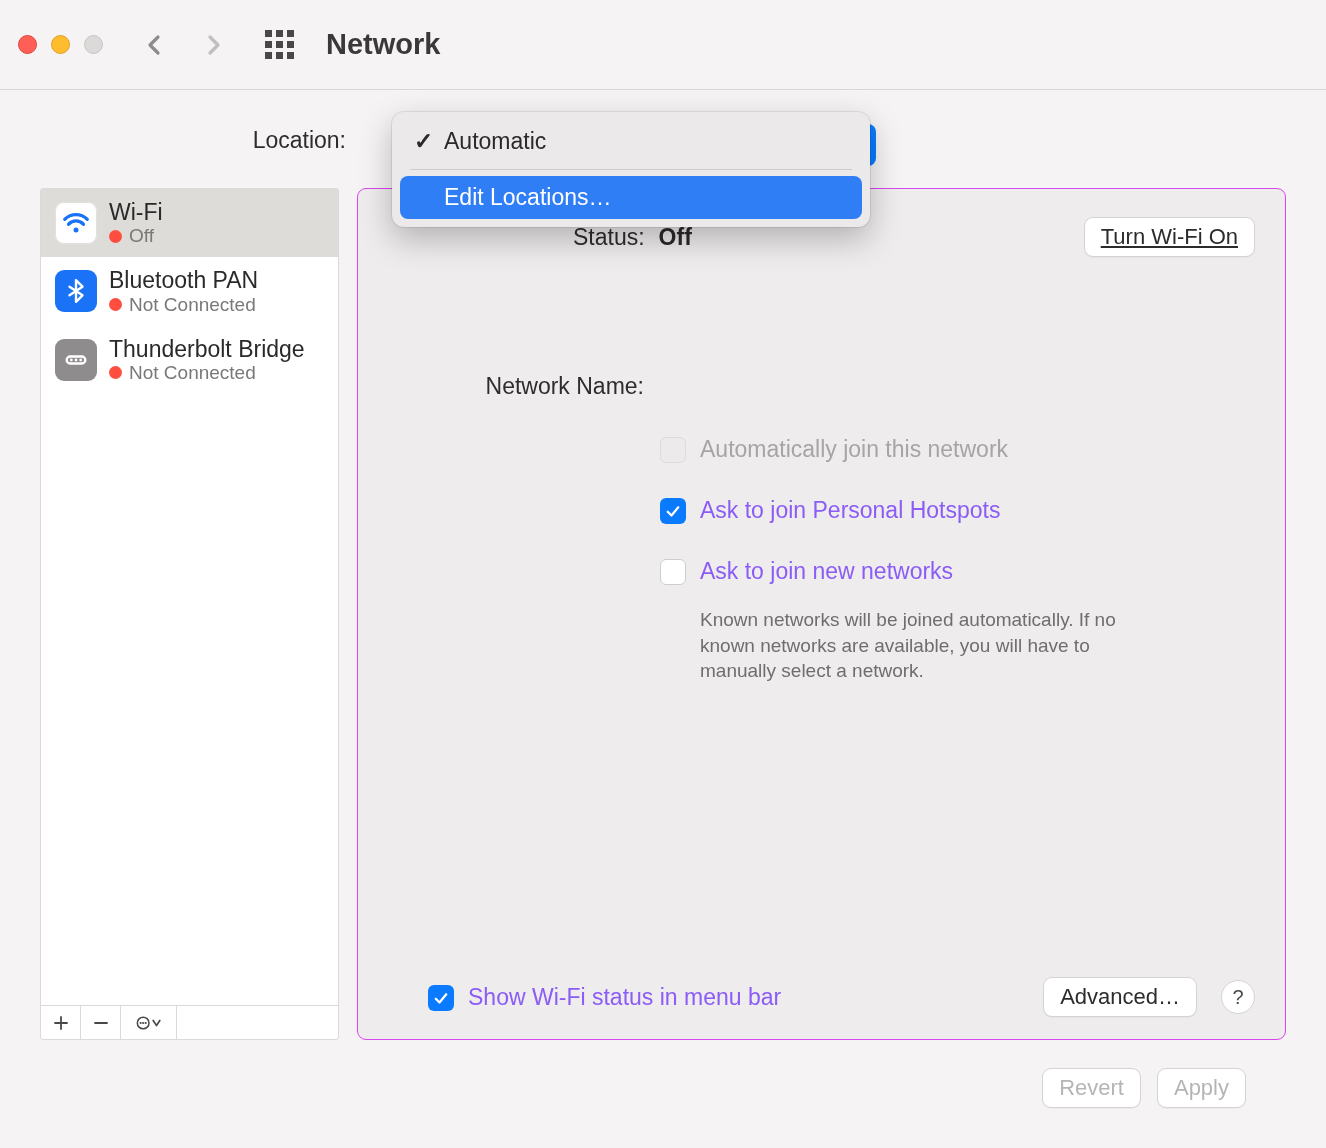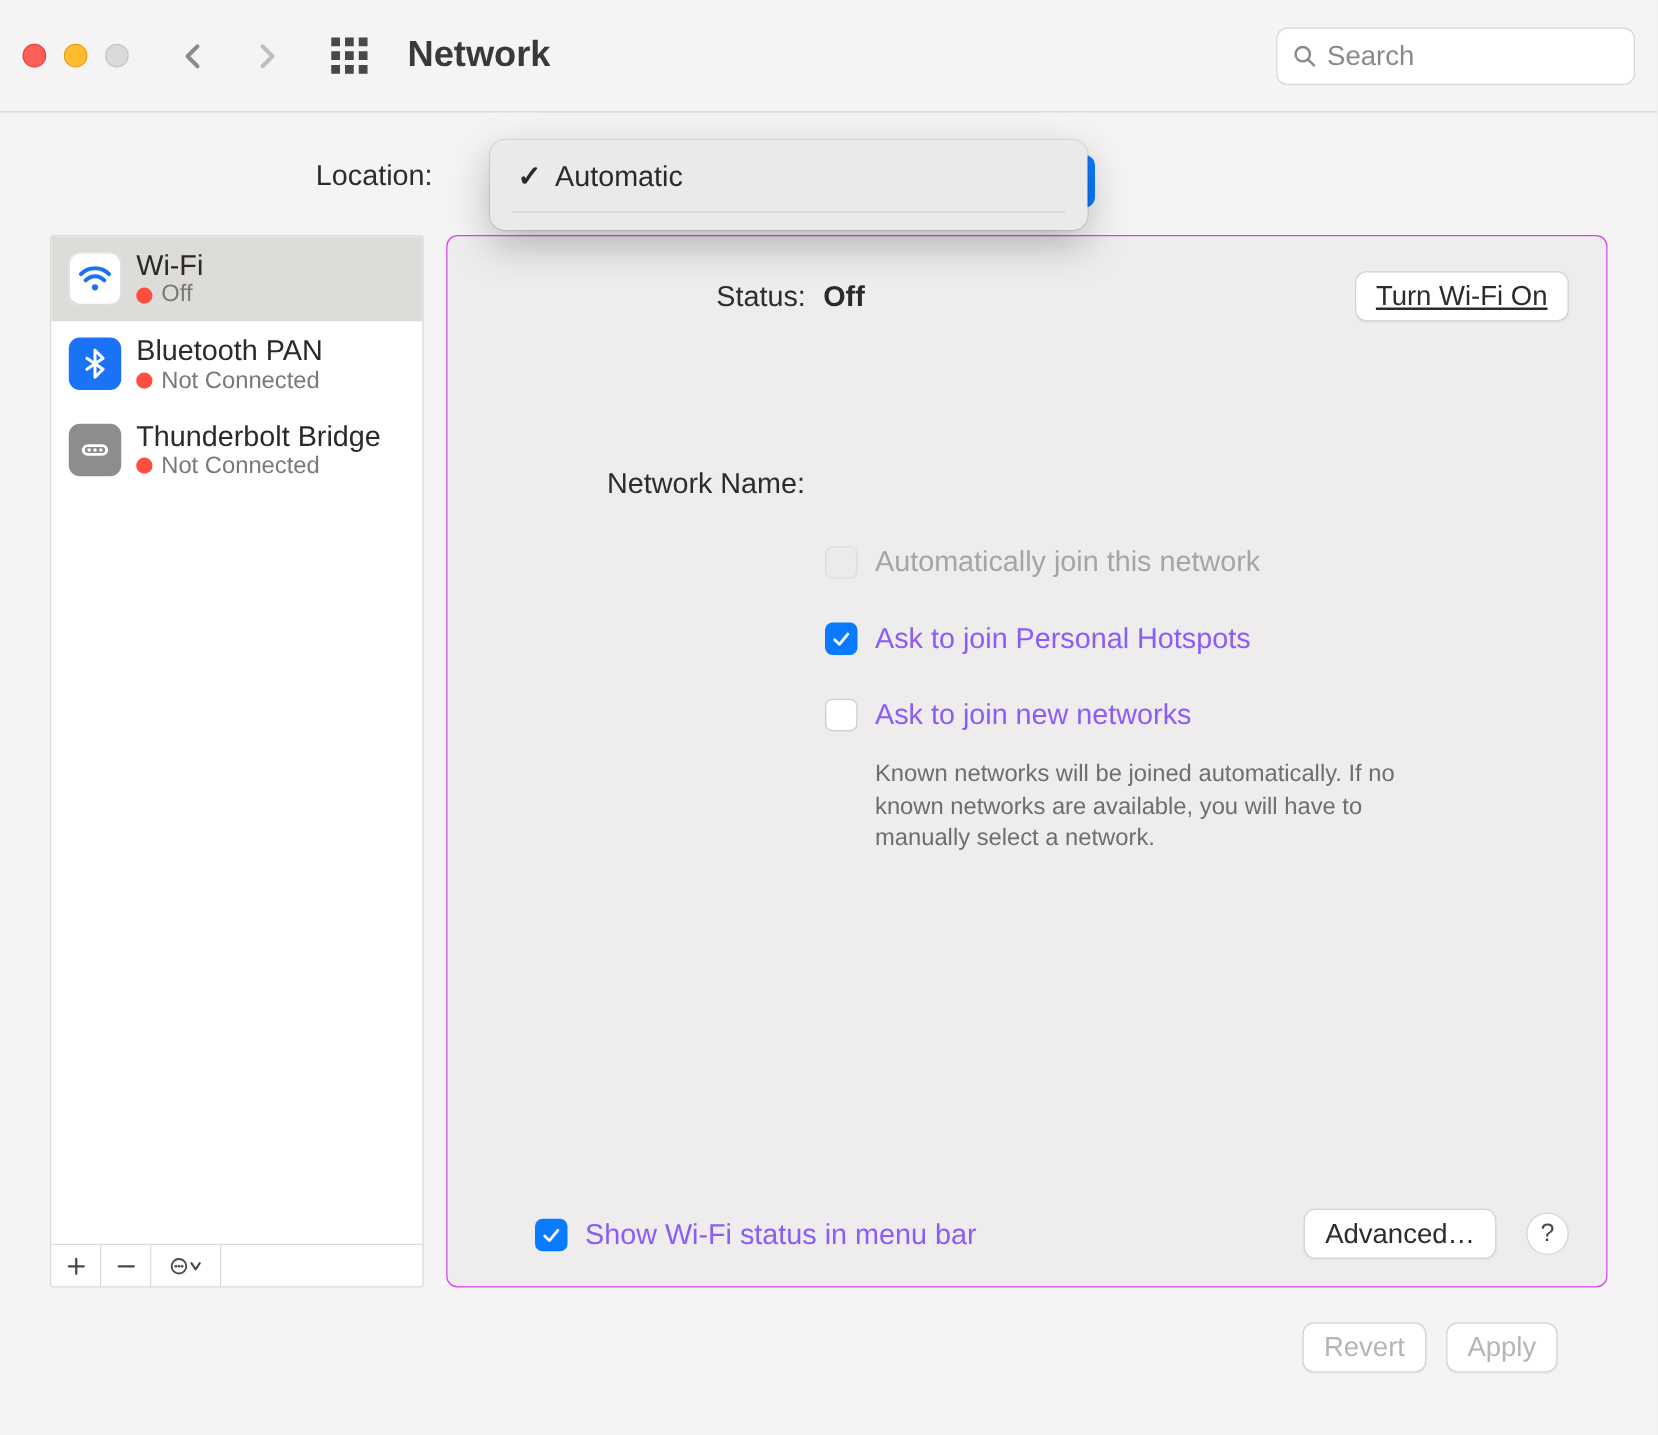--- a/index.html
+++ b/index.html
@@ -17,21 +17,21 @@
   .chev { width: 24px; height: 24px; color: #8e8b8b; }
   .chev.disabled { color: #c1bebe; }
   .apps-grid { display: grid; grid-template-columns: repeat(3, 7px); grid-template-rows: repeat(3, 7px); gap: 4px; margin-right: 32px; }
   .apps-grid span { background: #4a4747; width: 7px; height: 7px; }
   .title { font-size: 29px; font-weight: 700; color: #3a3838; }
   .search-wrap { margin-left: auto; width: 287px; height: 46px; background: #fff; border: 1px solid #d9d6d6; border-radius: 9px; display: flex; align-items: center; padding: 0 12px; gap: 8px; }
   .search-wrap svg { width: 22px; height: 22px; color: #8b8888; }
   .search-wrap input { border: none; outline: none; font-size: 22px; width: 100%; background: transparent; color: #555; }
   .search-wrap input::placeholder { color: #8b8888; }
 
-  .content { padding: 28px 40px 10px 40px; display: flex; flex-direction: column; height: calc(100% - 90px); }
+  .content { padding: 28px 40px 0 40px; display: flex; flex-direction: column; height: calc(100% - 90px); }
   .loc-row { display: flex; align-items: center; justify-content: center; gap: 12px; position: relative; height: 44px; margin-bottom: 26px; }
   .loc-label { font-size: 23px; color: #2e2c2c; position: absolute; right: 940px; text-align: right; width: 200px; }
 
   .panes { display: flex; gap: 18px; flex: 1; min-height: 0; }
   .sidebar { width: 299px; background: #fff; border: 1px solid #dcd9d9; border-radius: 3px; display: flex; flex-direction: column; }
   .sblist { flex: 1; overflow: auto; }
   .sbitem { display: flex; align-items: center; gap: 12px; padding: 10px 12px 10px 14px; cursor: default; }
   .sbitem.selected { background: #dedcd8; }
   .sbicon { width: 42px; height: 42px; border-radius: 9px; display: flex; align-items: center; justify-content: center; flex-shrink: 0; }
   .sbicon.wifi { background: #fff; box-shadow: inset 0 0 0 1px #e2dfdf; }
@@ -112,27 +112,20 @@
       <span></span>
       <span></span>
       <span></span>
       <span></span>
       <span></span>
       <span></span>
       <span></span>
       <span></span>
   </div>
   <div class="title">Network</div>
-  <div class="search-wrap">
-    <svg viewBox="0 0 24 24">
-        <circle cx="10" cy="10" r="7" stroke="currentColor" stroke-width="2.4" fill="none"></circle>
-        <line x1="15" y1="15" x2="21" y2="21" stroke="currentColor" stroke-width="2.4" stroke-linecap="round"></line>
-      </svg>
-    <input type="text" placeholder="Search" style="">
-  </div>
 </div>
 
 <div class="content">
   <div class="loc-row">
     <div class="loc-label">Location:</div>
   </div>
 
   <div class="panes">
 
     <div class="sidebar">
@@ -263,13 +256,17 @@
   </div>
 </div>
 
 <div class="underblue"></div>
 <div class="menu">
   <div class="menu-item">
     <span class="tick">✓</span>
     <span>Automatic</span>
   </div>
   <div class="menu-sep"></div>
+  <div class="menu-item hl">
+    <span class="tick"></span>
+    <span>Edit Locations…</span>
+  </div>
 </div>
 
 </body></html>

